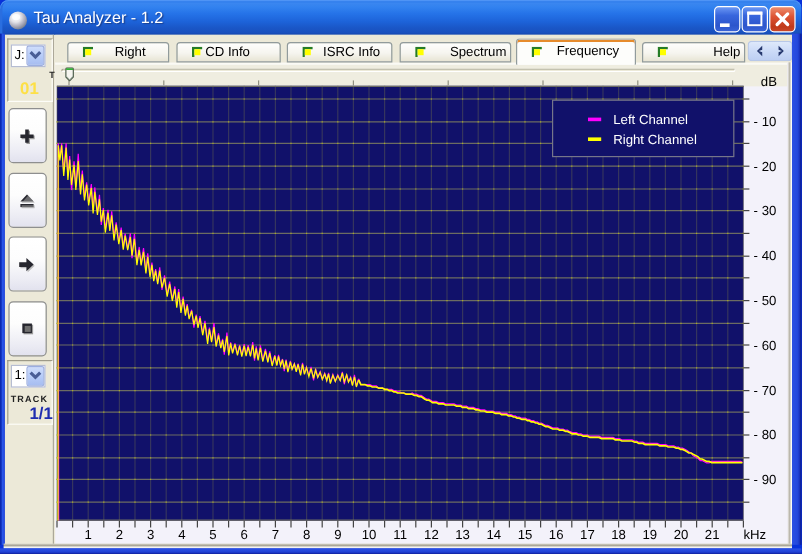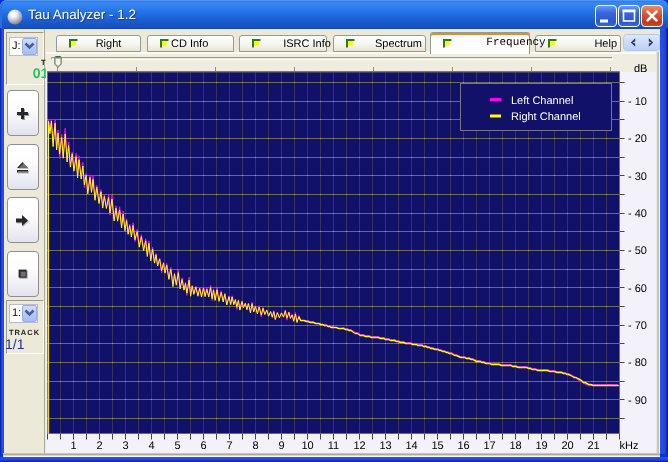--- a/index.html
+++ b/index.html
@@ -58,21 +58,21 @@
 
 <div class="abs" style="left:5.5px;top:32px;width:38px;height:53px;background:#ece9d8;border:1px solid;border-color:#9d9a88 #fdfdf8 #fdfdf8 #9d9a88;"></div>
 
 <div class="abs" style="left:9px;top:37px;width:29px;height:19px;background:#fff;border:1px solid #b6bdd2;"></div>
 <div class="abs" style="left:12px;top:40px;font-size:11px;color:#000;">J:</div>
 <div class="abs" style="left:22px;top:38px;width:15px;height:17px;border-radius:2px;background:linear-gradient(180deg,#cfddfb 0%,#b7ccf8 50%,#a7bdf0 100%);border:1px solid #9caee0;"></div>
 <svg class="abs" style="left:24px;top:42px" width="11" height="9" viewBox="0 0 11 9">
     <path d="M1.5 1.5 L5.5 5.5 L9.5 1.5" fill="none" stroke="#4a5e96" stroke-width="2.6"></path>
   </svg>
 <div class="abs" style="left:5px;top:58px;width:39px;text-align:center;font-size:7.5px;font-weight:bold;color:#222;letter-spacing:1px;padding-left:36px;">TRACK</div>
-<div class="abs" style="left:5px;top:65px;width:39px;text-align:center;font-size:14px;font-weight:bold;color:#22c55e;margin-left:16px;">01</div>
+<div class="abs" style="left:5px;top:65px;width:39px;text-align:center;font-size:14px;font-weight:bold;color:#fde047;">01</div>
 <div class="abs" style="left:7px;top:90px;width:32px;height:46px;background:linear-gradient(180deg,#ffffff 0%,#fdfdfd 40%,#ececf4 80%,#e2e2ee 100%);border:1px solid #8e8f8f;border-radius:4px;box-shadow:inset 0 1px 0 #fff;"></div>
 <svg class="abs" style="left:16px;top:107px" width="13" height="13" viewBox="0 0 13 13">
 <path d="M5 1h3v4h4v3H8v4H5V8H1V5h4z" fill="#9a9a9a" transform="translate(1,1)"></path>
 <path d="M5 1h3v4h4v3H8v4H5V8H1V5h4z" fill="#26262e"></path>
   </svg>
 <div class="abs" style="left:7px;top:143.5px;width:32px;height:46px;background:linear-gradient(180deg,#ffffff 0%,#fdfdfd 40%,#ececf4 80%,#e2e2ee 100%);border:1px solid #8e8f8f;border-radius:4px;box-shadow:inset 0 1px 0 #fff;"></div>
 <svg class="abs" style="left:16px;top:160.5px" width="13" height="13" viewBox="0 0 13 13">
 <path d="M6.5 1 L12 7 L1 7 z" fill="#26262e"></path>
     <path d="M6.5 1 L12 7 L1 7 z" fill="#9a9a9a" transform="translate(1,1)" opacity="0.6"></path>
 <rect x="1" y="9" width="11" height="2.6" fill="#26262e"></rect>
@@ -91,21 +91,21 @@
   </svg>
 
 <div class="abs" style="left:5.5px;top:300px;width:38px;height:54px;background:#ece9d8;border:1px solid;border-color:#9d9a88 #fdfdf8 #fdfdf8 #9d9a88;"></div>
 <div class="abs" style="left:9px;top:304px;width:29px;height:19px;background:#fff;border:1px solid #b6bdd2;"></div>
 <div class="abs" style="left:12px;top:307px;font-size:11px;color:#000;">1:</div>
 <div class="abs" style="left:22px;top:305px;width:15px;height:17px;border-radius:2px;background:linear-gradient(180deg,#cfddfb 0%,#b7ccf8 50%,#a7bdf0 100%);border:1px solid #9caee0;"></div>
 <svg class="abs" style="left:24px;top:309px" width="11" height="9" viewBox="0 0 11 9">
     <path d="M1.5 1.5 L5.5 5.5 L9.5 1.5" fill="none" stroke="#4a5e96" stroke-width="2.6"></path>
   </svg>
 <div class="abs" style="left:5px;top:328px;width:39px;text-align:center;font-size:7.5px;font-weight:bold;color:#222;letter-spacing:1px;">TRACK</div>
-<div class="abs" style="left:5px;top:336px;width:39px;text-align:left;font-size:14px;font-weight:normal;color:#1f2db0;">1/1</div>
+<div class="abs" style="left:5px;top:336px;width:39px;text-align:right;font-size:14px;font-weight:bold;color:#1f2db0;">1/1</div>
 
 <div class="abs" style="left:46px;top:52px;width:611px;height:402px;background:#f3f2fa;"></div>
 <div class="abs" style="left:46px;top:52px;width:611px;height:2px;background:#fbfaf4;"></div>
 <div class="abs" style="left:46px;top:54px;width:611px;height:18px;background:#efede0;"></div>
 
 <div class="abs" style="left:46px;top:29px;width:618px;height:23px;background:#ece9d8;"></div>
 <div class="abs" style="left:56px;top:34.5px;width:85px;height:17.5px;background:linear-gradient(180deg,#fefefd 0%,#f6f5ef 55%,#e8e5d4 100%);
 border:1px solid #919b9c;border-radius:3px 3px 0 0;"></div>
 <svg class="abs" style="left:69px;top:39px" width="9" height="9" viewBox="0 0 9 9">
 <path d="M0 0h8.5v2H2v6.5H0z" fill="#267c26"></path>
@@ -118,35 +118,35 @@
 <path d="M0 0h8.5v2H2v6.5H0z" fill="#267c26"></path>
     <rect x="2" y="2" width="5" height="5" fill="#ffff00"></rect>
   </svg>
 <div class="abs" style="left:171px;top:38px;width:59px;font-size:11px;color:#000;">CD Info</div>
 <div class="abs" style="left:239px;top:34.5px;width:88px;height:17.5px;background:linear-gradient(180deg,#fefefd 0%,#f6f5ef 55%,#e8e5d4 100%);
 border:1px solid #919b9c;border-radius:3px 3px 0 0;"></div>
 <svg class="abs" style="left:252px;top:39px" width="9" height="9" viewBox="0 0 9 9">
 <path d="M0 0h8.5v2H2v6.5H0z" fill="#267c26"></path>
     <rect x="2" y="2" width="5" height="5" fill="#ffff00"></rect>
   </svg>
-<div class="abs" style="left:263px;top:38px;width:60px;text-align:center;font-size:11px;color:#000;margin-left:14px;">ISRC Info</div>
+<div class="abs" style="left:263px;top:38px;width:60px;text-align:center;font-size:11px;color:#000;">ISRC Info</div>
 <div class="abs" style="left:333px;top:34.5px;width:93px;height:17.5px;background:linear-gradient(180deg,#fefefd 0%,#f6f5ef 55%,#e8e5d4 100%);
 border:1px solid #919b9c;border-radius:3px 3px 0 0;"></div>
 <svg class="abs" style="left:346px;top:39px" width="9" height="9" viewBox="0 0 9 9">
 <path d="M0 0h8.5v2H2v6.5H0z" fill="#267c26"></path>
     <rect x="2" y="2" width="5" height="5" fill="#ffff00"></rect>
   </svg>
 <div class="abs" style="left:357px;top:38px;width:65px;text-align:right;font-size:11px;color:#000;">Spectrum</div>
 <div class="abs" style="left:430px;top:32px;width:100px;height:22px;background:#fdfdfb;
 border:1px solid #919b9c;border-bottom:none;border-radius:3px 3px 0 0;box-shadow:inset 0 2px 0 #e68b2c;z-index:3;"></div>
 <svg class="abs" style="left:443px;top:39px;z-index:4" width="9" height="9" viewBox="0 0 9 9">
 <path d="M0 0h8.5v2H2v6.5H0z" fill="#267c26"></path>
     <rect x="2" y="2" width="5" height="5" fill="#ffff00"></rect>
   </svg>
-<div class="abs" style="left:480px;top:37px;width:72px;text-align:center;font-size:11px;color:#000;z-index:4;font-family:Liberation Mono, monospace;">Frequency</div>
+<div class="abs" style="left:454px;top:37px;width:72px;text-align:center;font-size:11px;color:#000;z-index:4;">Frequency</div>
 <div class="abs" style="left:535px;top:34.5px;width:86px;height:17.5px;background:linear-gradient(180deg,#fefefd 0%,#f6f5ef 55%,#e8e5d4 100%);
 border:1px solid #919b9c;border-radius:3px 3px 0 0;"></div>
 <svg class="abs" style="left:548px;top:39px" width="9" height="9" viewBox="0 0 9 9">
 <path d="M0 0h8.5v2H2v6.5H0z" fill="#267c26"></path>
     <rect x="2" y="2" width="5" height="5" fill="#ffff00"></rect>
   </svg>
 <div class="abs" style="left:559px;top:38px;width:58px;text-align:right;font-size:11px;color:#000;">Help</div>
 
 <svg class="abs" style="left:623px;top:34px" width="38" height="17" viewBox="0 0 38 17">
 <defs>

